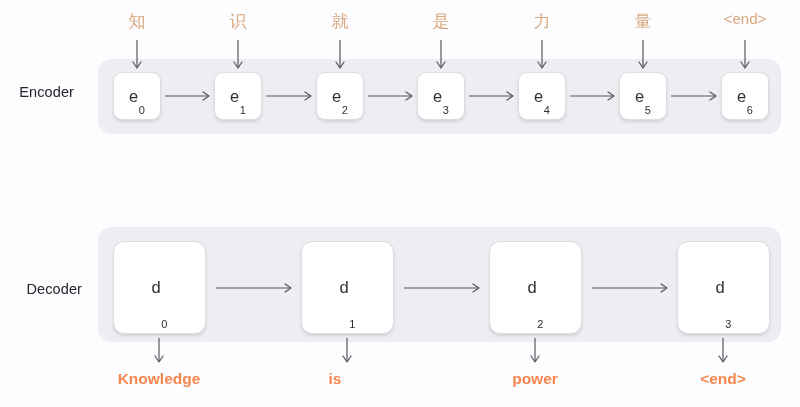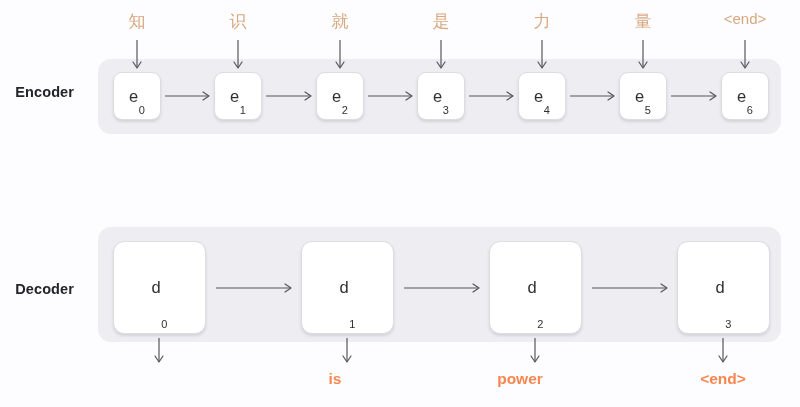--- a/index.html
+++ b/index.html
@@ -16,28 +16,28 @@
   #diagram {
     position: relative;
     width: 800px;
     height: 407px;
   }
 
   
   .row-label {
     position: absolute;
     font-size: 14.5px;
-    font-weight: bold;
+    font-weight: normal;
     color: #24252a;
     letter-spacing: 0.1px;
     white-space: nowrap;
     text-align: right;
   }
   #encoder-label { left: 0; width: 74px; top: 84px; }
-  #decoder-label { left: 0; width: 74px; top: 281px; }
+  #decoder-label { left: 8px; width: 74px; top: 281px; }
 
   
   .band {
     position: absolute;
     background: #eeedf2;
     border-radius: 13px;
   }
   #encoder-band { left: 98px; top: 59px; width: 683px; height: 75px; }
   #decoder-band { left: 98px; top: 227px; width: 683px; height: 115px; }
 
@@ -226,17 +226,18 @@
       <polyline class="arrow-head" points="155,356 159,362 163,356"></polyline>
       <line class="arrow-line" x1="347" y1="338" x2="347" y2="361"></line>
       <polyline class="arrow-head" points="343,356 347,362 351,356"></polyline>
       <line class="arrow-line" x1="535" y1="338" x2="535" y2="361"></line>
       <polyline class="arrow-head" points="531,356 535,362 539,356"></polyline>
       <line class="arrow-line" x1="723" y1="338" x2="723" y2="361"></line>
       <polyline class="arrow-head" points="719,356 723,362 727,356"></polyline>
     </g>
   </svg>
 
+  <div class="output" style="left:159px">Knowledge</div>
   <div class="output" style="left:335px">is</div>
-  <div class="output" style="left:520px">power</div>
+  <div class="output" style="left:535px">power</div>
   <div class="output" style="left:723px">&lt;end&gt;</div>
 
 </div>
 
 </body></html>

